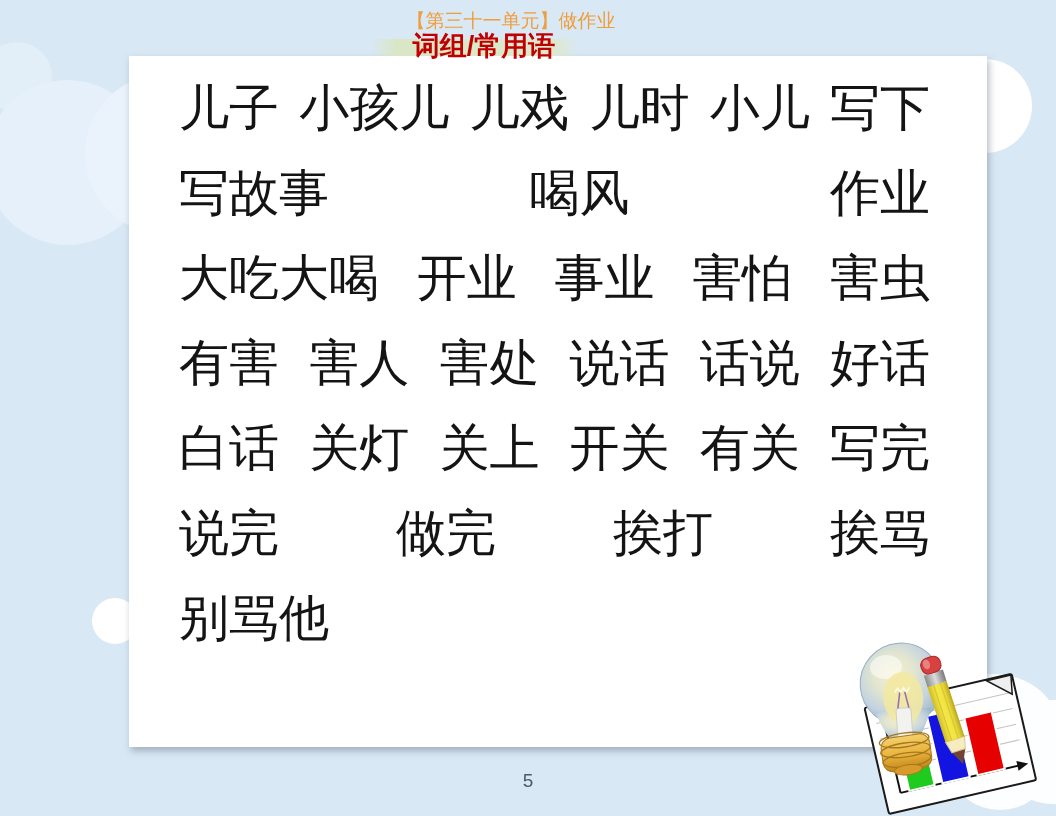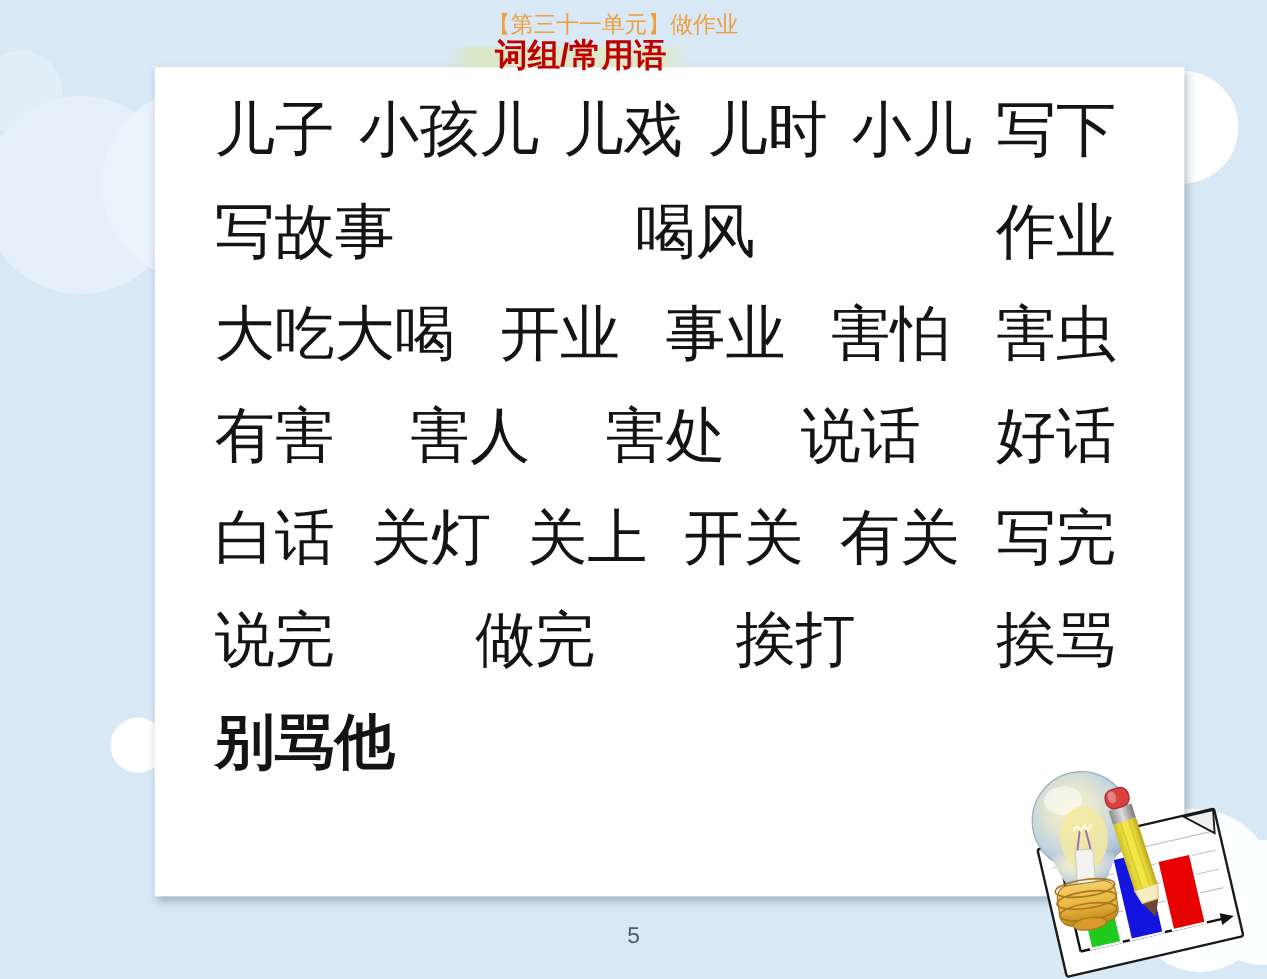--- a/index.html
+++ b/index.html
@@ -39,21 +39,21 @@
   .word-row {
     height: 85px;
     display: flex;
     justify-content: space-between;
     align-items: center;
     font-family: "Liberation Serif", "DejaVu Serif", serif;
     font-size: 50px;
     color: #141414;
     white-space: nowrap;
   }
-  .word-row.single { justify-content: flex-start; font-weight: bold; }
+  .word-row.single { justify-content: flex-start; }
 
   
   .unit-title {
     position: absolute;
     top: 8px; left: 0; width: 1056px;
     text-align: center;
     transform: translateX(-17px);
     font-size: 19px;
     font-weight: 400;
     color: #ee9e3d;
@@ -130,20 +130,21 @@
         <span>开业</span>
         <span>事业</span>
         <span>害怕</span>
         <span>害虫</span>
       </div>
       <div class="word-row">
         <span>有害</span>
         <span>害人</span>
         <span>害处</span>
         <span>说话</span>
+        <span>话说</span>
         <span>好话</span>
       </div>
       <div class="word-row">
         <span>白话</span>
         <span>关灯</span>
         <span>关上</span>
         <span>开关</span>
         <span>有关</span>
         <span>写完</span>
       </div>

